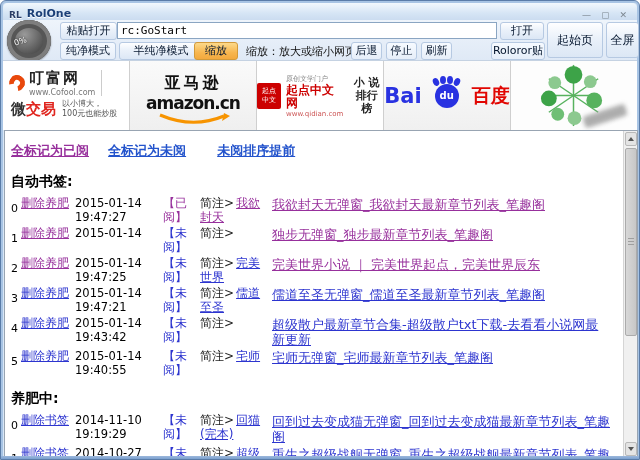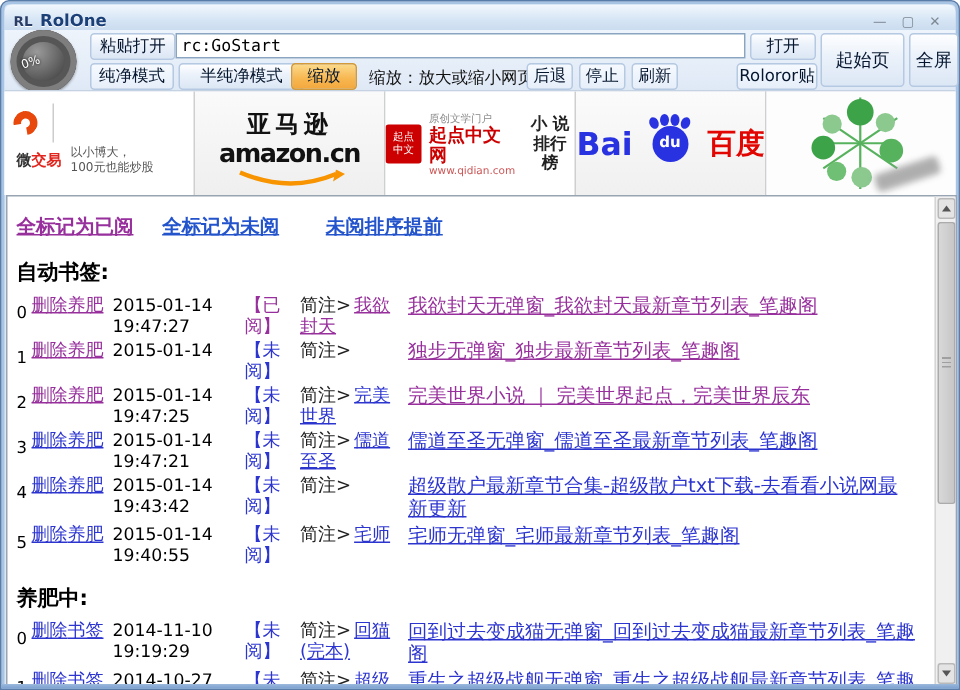--- a/index.html
+++ b/index.html
@@ -48,21 +48,21 @@
   .ad:last-child { border-right:none; background:#fdfdfd; }
   
   .cofool-row1 { display:flex; align-items:center; margin:8px 0 2px 6px; }
   .cofool-swirl { width:16px; height:16px; border:5px solid #e8480c;
     border-bottom-color:transparent; border-radius:50%; transform:rotate(35deg);
     margin-right:4px; flex:none; }
   .cofool-name { font-size:15px; font-weight:bold; color:#222; letter-spacing:2px; }
   .cofool-url { font-size:8px; color:#777; }
   .cofool-div { width:1px; height:26px; background:#ccc; margin-left:6px; }
   .cofool-row2 { display:flex; align-items:center; margin-left:8px; }
-  .wjy { font-size:10px; font-weight:bold; }
+  .wjy { font-size:15px; font-weight:bold; }
   .wjy .b1 { color:#333; } .wjy .b2 { color:#e0261f; }
   .cofool-slogan { font-size:8px; color:#555; margin-left:6px; line-height:10px; }
   
   .amz { text-align:center; padding-top:12px; }
   .amz-cn { font-size:16px; font-weight:bold; color:#111; letter-spacing:3px; }
   .amz-dom { font-size:17px; font-weight:bold; color:#111; letter-spacing:-1px; line-height:18px; }
   
   .qd { display:flex; align-items:center; justify-content:center; height:100%; gap:5px; }
   .qd-seal { width:24px; height:26px; background:#c00; border-radius:2px; color:#fff;
     font-size:7px; line-height:9px; text-align:center; padding-top:4px; flex:none; }
@@ -161,20 +161,24 @@
     <div class="tb-btn flat" style="left:383px; top:22px; width:31px;">停止</div>
     <div class="tb-btn flat" style="left:418px; top:22px; width:31px;">刷新</div>
     <div class="tb-btn flat" style="left:436px; top:22px; width:31px;margin-top:24px;">前进</div>
     <div class="tb-btn flat" style="left:488px; top:22px; width:54px;">Roloror贴吧</div>
   </div>
 
   <div class="banner">
     <div class="ad">
       <div class="cofool-row1">
         <span class="cofool-swirl"></span>
+        <span>
+          <div class="cofool-name">叮富网</div>
+          <div class="cofool-url">www.Cofool.com</div>
+        </span>
         <span class="cofool-div"></span>
       </div>
       <div class="cofool-row2">
         <span class="wjy"><span class="b1">微</span><span class="b2">交易</span></span>
         <span class="cofool-slogan">
           <div>以小博大，</div>
           <div>100元也能炒股</div>
         </span>
       </div>
     </div>

